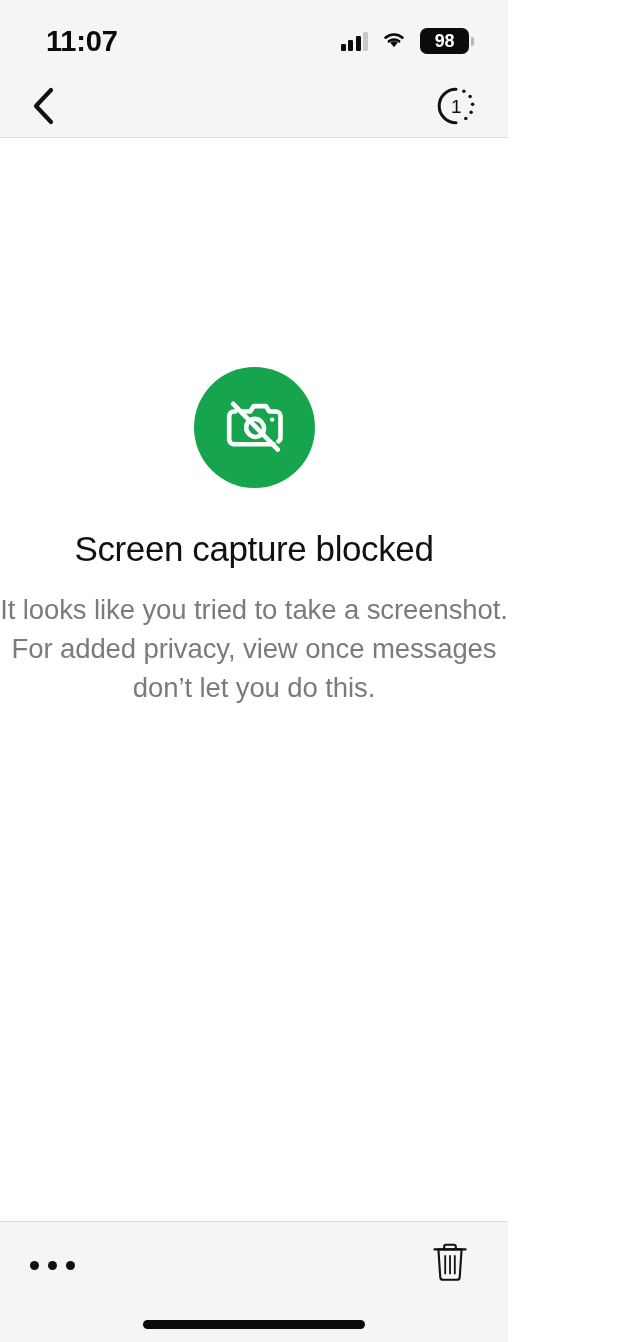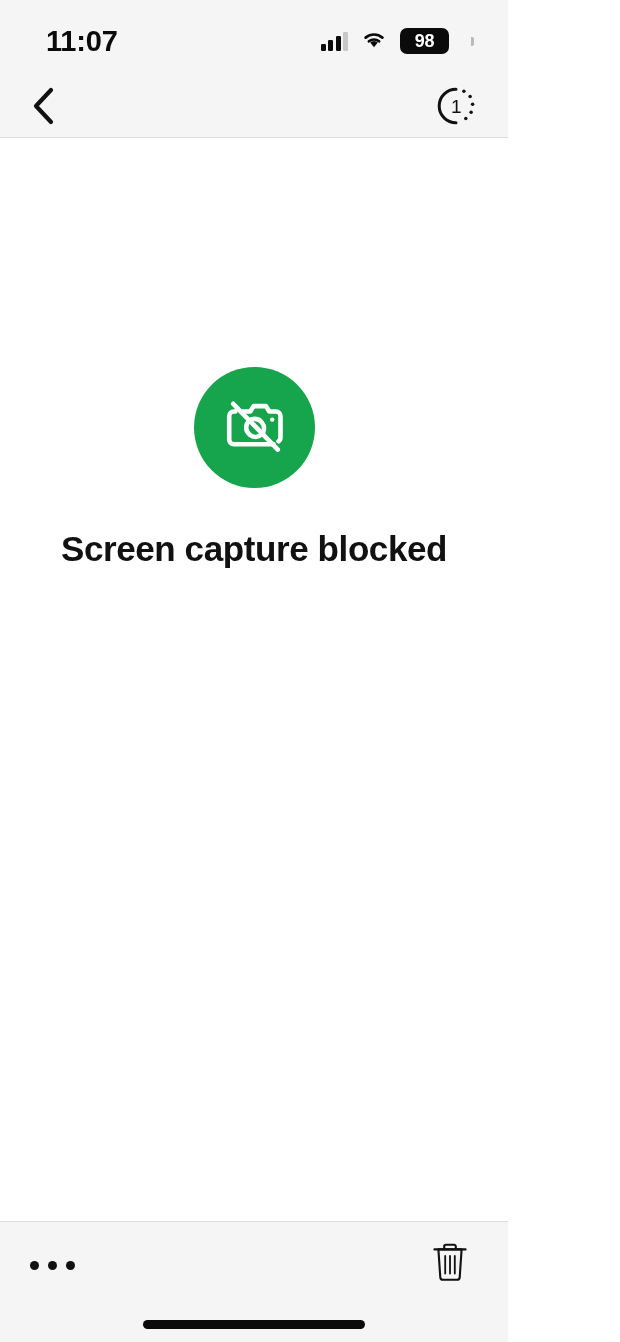--- a/index.html
+++ b/index.html
@@ -61,21 +61,20 @@
     border-radius: 1.2px;
   }
   .sig-bars i:nth-child(1) { height: 7px; }
   .sig-bars i:nth-child(2) { height: 11px; }
   .sig-bars i:nth-child(3) { height: 15px; }
   .sig-bars i:nth-child(4) { height: 19px; background: #c8c8c8; }
   .battery {
     position: relative;
     display: flex;
     align-items: center;
-    gap: 20px;
   }
   .battery-body {
     width: 49px;
     height: 26px;
     background: #0b0b0b;
     border-radius: 7px;
     display: flex;
     align-items: center;
     justify-content: center;
   }
@@ -129,21 +128,21 @@
     border-radius: 50%;
     background: #16a44c;
     display: flex;
     align-items: center;
     justify-content: center;
     margin-top: 229px;
   }
   .headline {
     margin-top: 41px;
     font-size: 35px;
-    font-weight: bold;
+    font-weight: normal;
     color: #111111;
     letter-spacing: -0.4px;
     text-align: left;
     line-height: 1.15;
   }
   .subtext {
     margin-top: 22px;
     width: 508px;
     font-size: 27.5px;
     color: #7b7b7b;
@@ -284,20 +283,21 @@
             <path d="M33.0 46.0 a8.6 8.6 0 0 0 12.1 -12.1"></path>
             <path d="M16.2 14.8 L60.8 60.6"></path>
           </g>
           <circle cx="55.2" cy="30.6" r="2.2" fill="#ffffff"></circle>
         </svg>
       </span>
     </div>
 
     <div class="headline">Screen capture blocked</div>
 
+    <div class="subtext">It looks like you tried to take a screenshot. For added privacy, view once messages don’t let you do this.</div>
 
 
   </div>
 
   <div class="bottom-bar">
     <div class="bottom-row">
       <div class="more-dots">
         <span></span>
         <span></span>
         <span></span>

